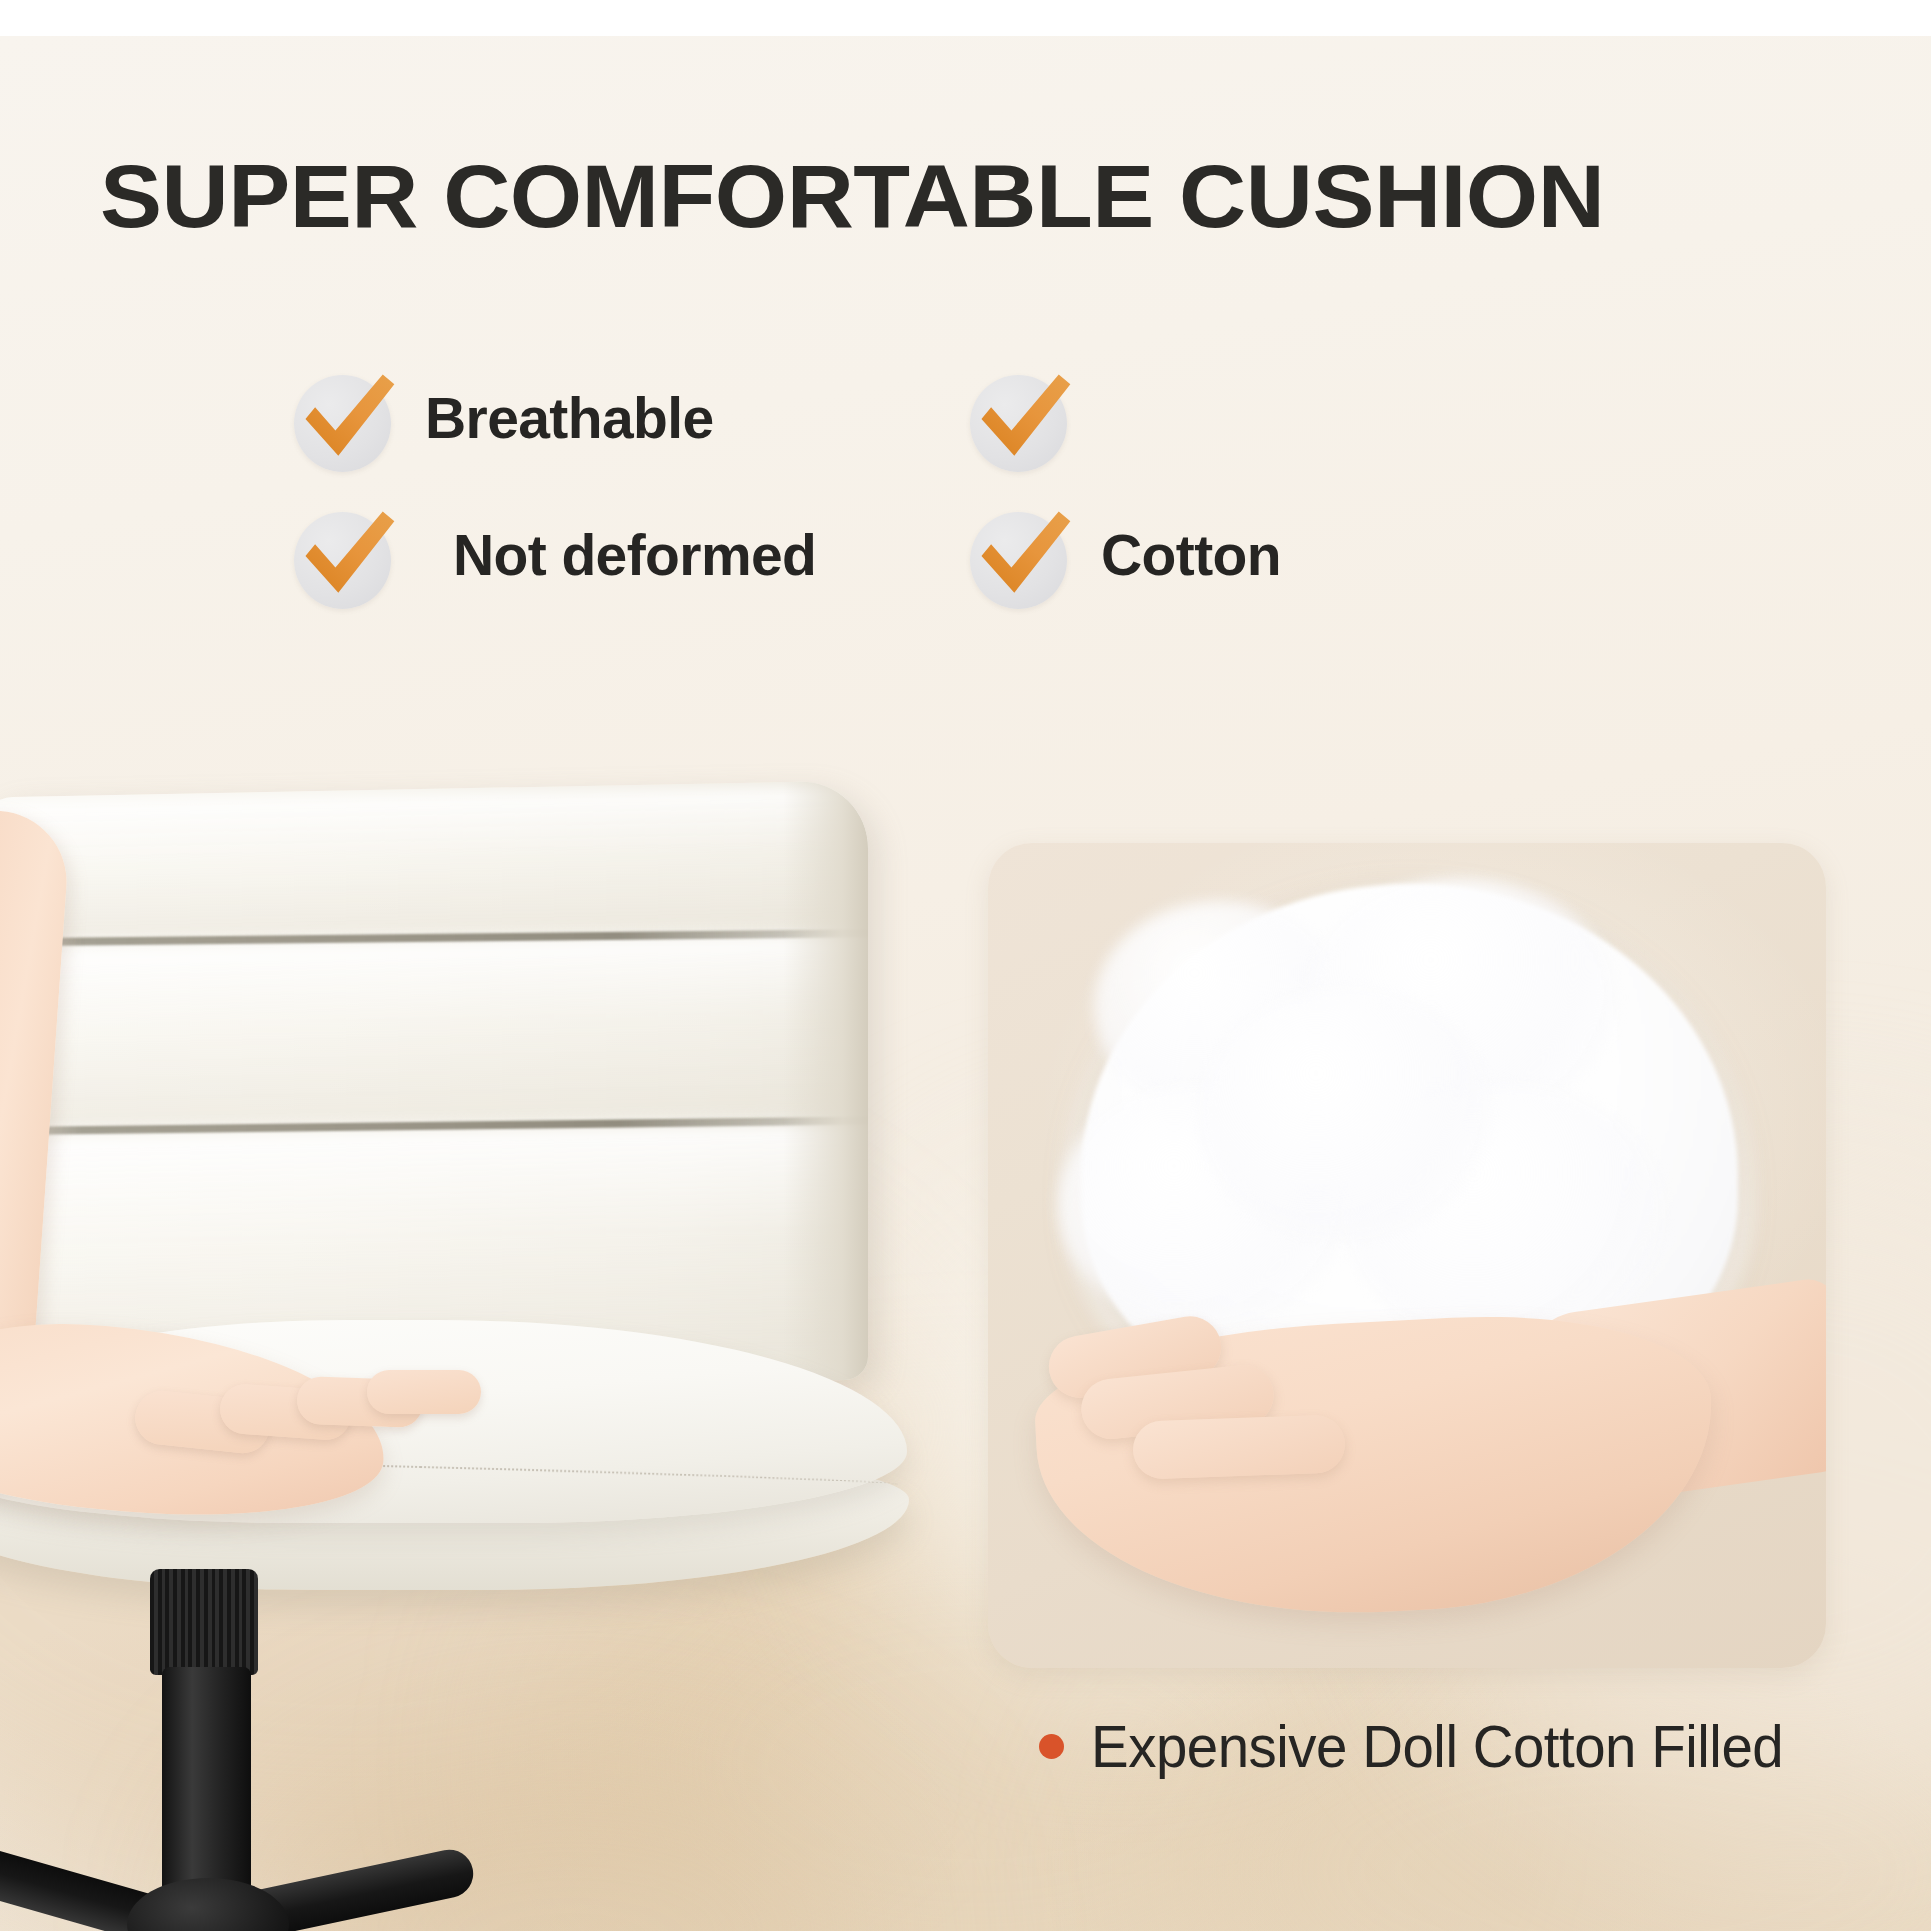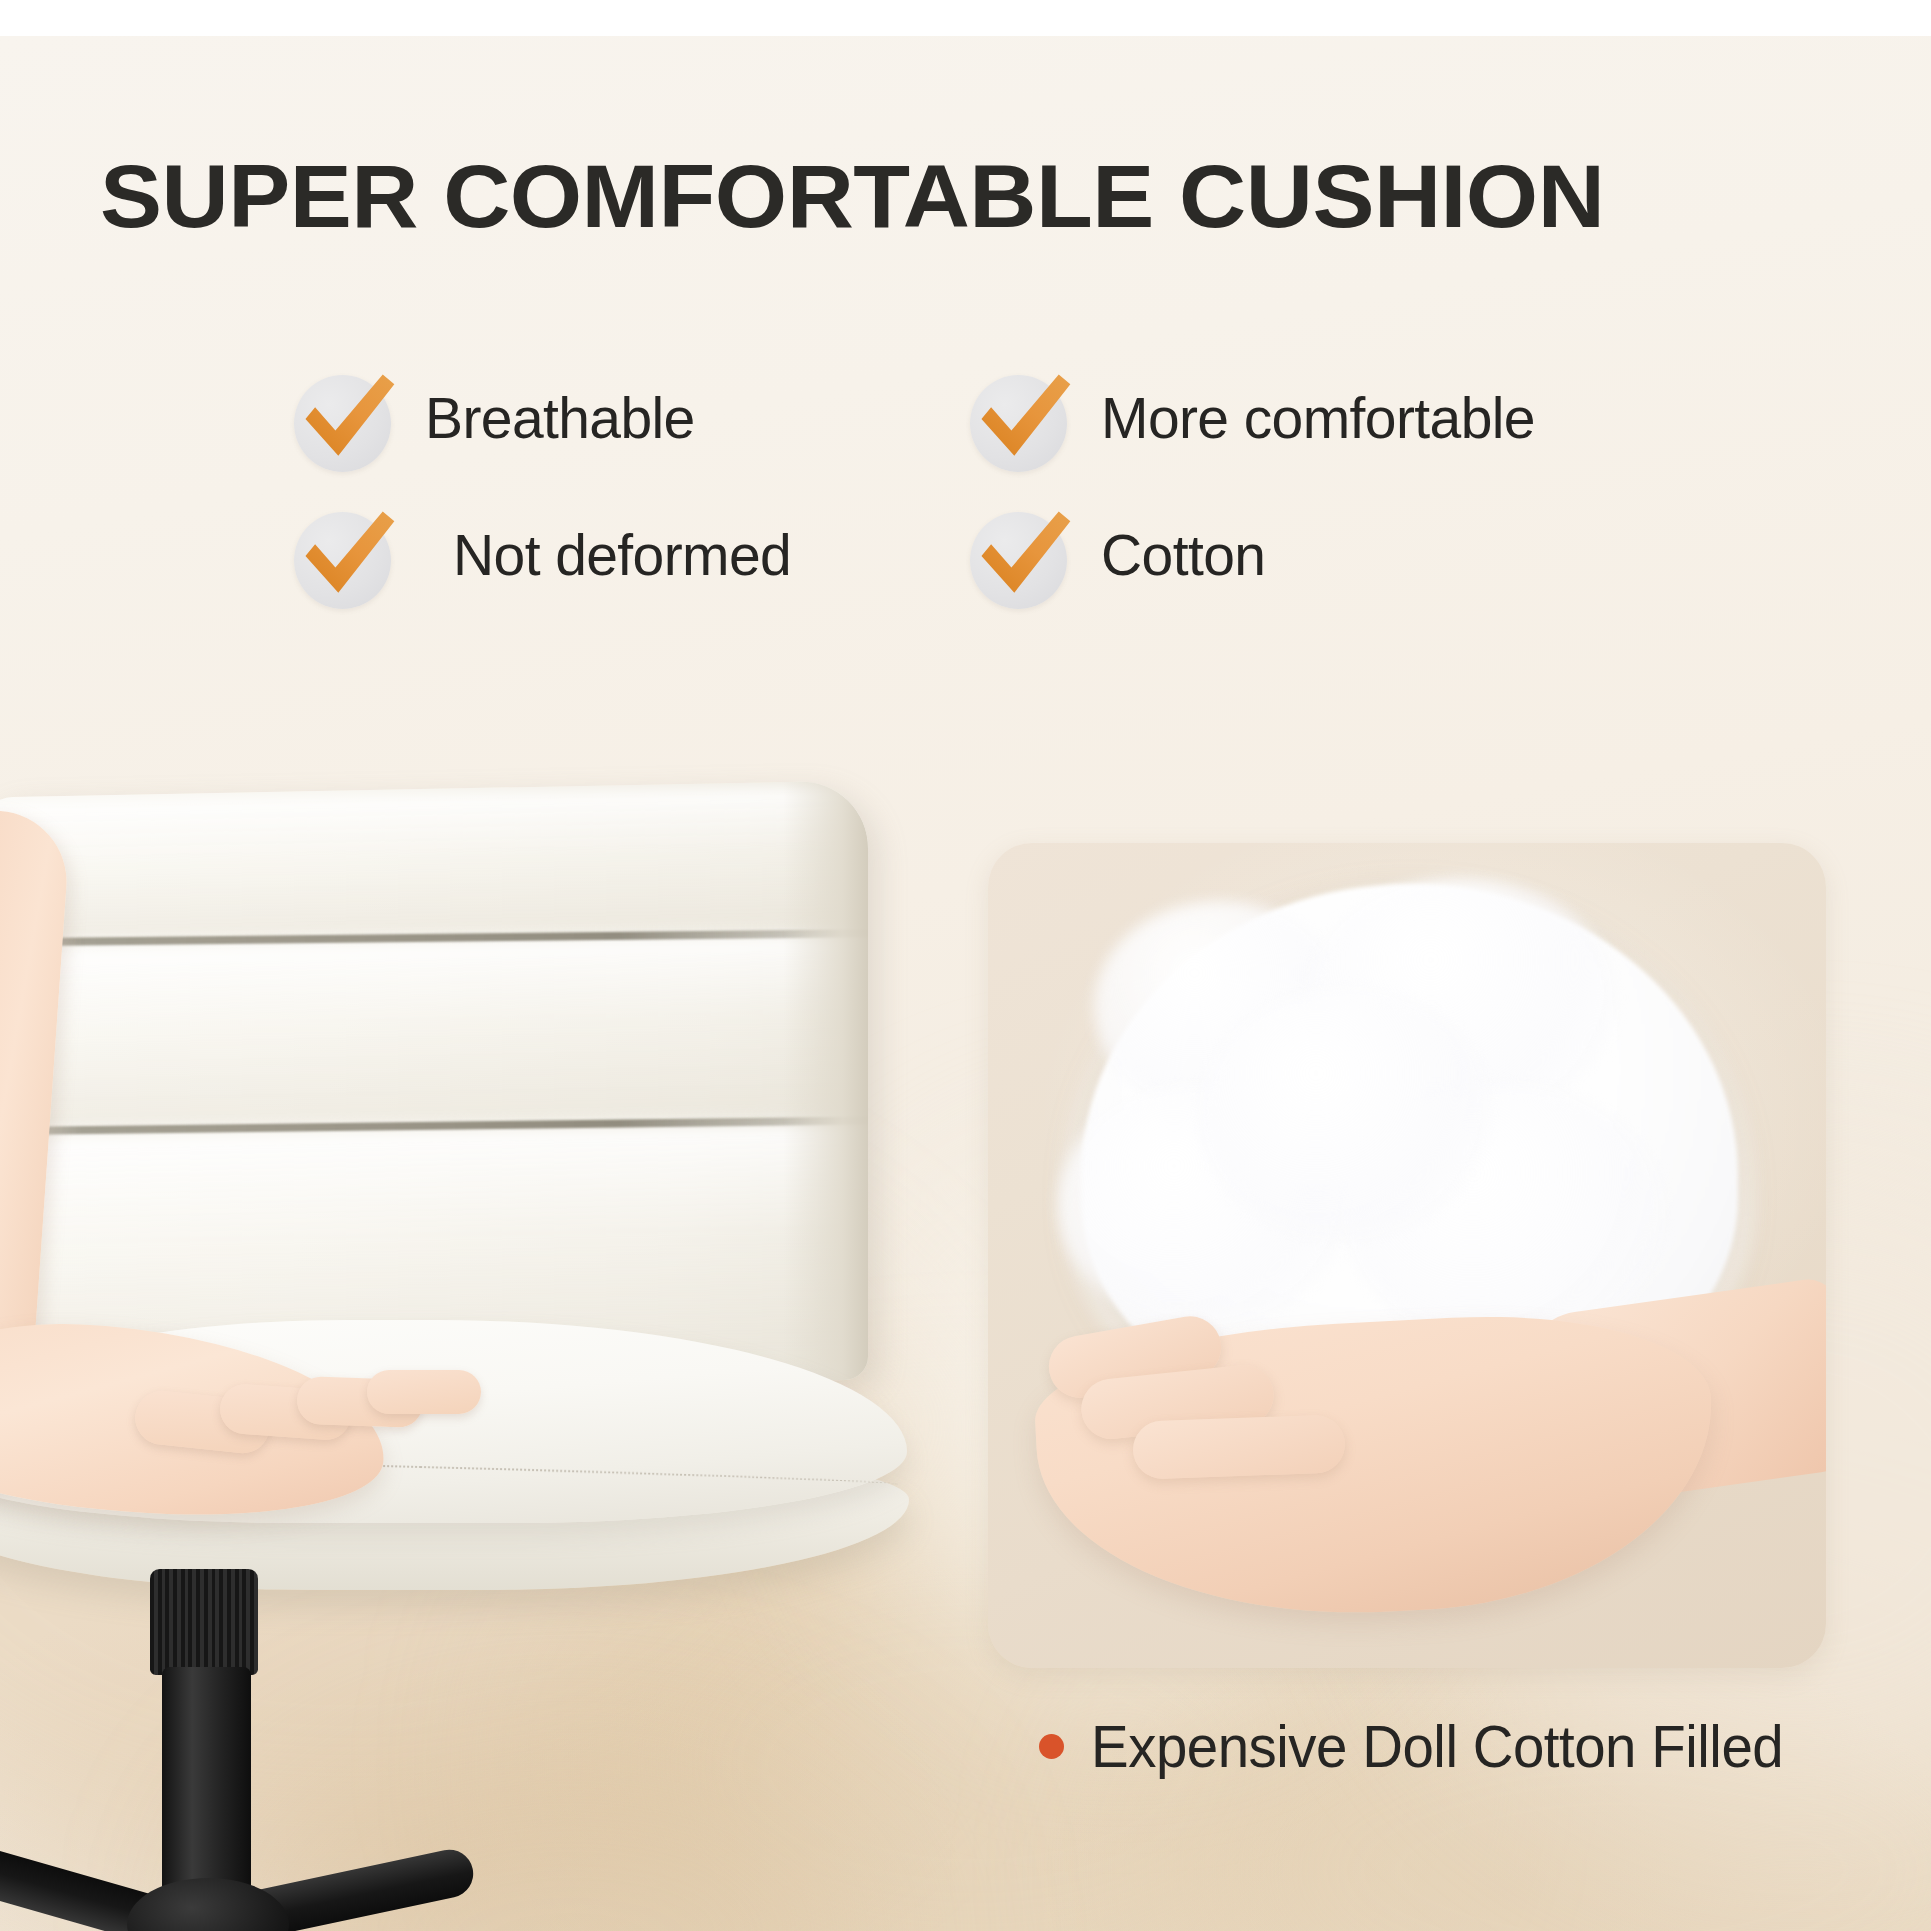--- a/index.html
+++ b/index.html
@@ -132,21 +132,21 @@
   .check-mark {
     position: absolute;
     left: 0;
     top: 0;
     width: 114px;
     height: 114px;
   }
 
   .feat-label {
     font-size: 57px;
-    font-weight: normal;
+    font-weight: bold;
     color: #262523;
     letter-spacing: -0.6px;
     margin-left: 21px;
     white-space: nowrap;
   }
 
   
   .chair-scene {
     position: absolute;
     left: -39px;
@@ -461,21 +461,20 @@
       <div class="feat-label">Not deformed</div>
     </div>
 
     <div class="feat-row r3">
       <div class="check-wrap">
         <div class="check-circle"></div>
         <svg class="check-mark" viewBox="0 0 118 118">
           <path d="M16 60 L26 48 L47 72 L96 14 L108 24 L50 98 Z" fill="url(#og1)"></path>
         </svg>
       </div>
-      <div class="feat-label">More comfortable</div>
     </div>
 
     <div class="feat-row r4">
       <div class="check-wrap">
         <div class="check-circle"></div>
         <svg class="check-mark" viewBox="0 0 118 118">
           <path d="M16 60 L26 48 L47 72 L96 14 L108 24 L50 98 Z" fill="url(#og1)"></path>
         </svg>
       </div>
       <div class="feat-label">Cotton</div>

